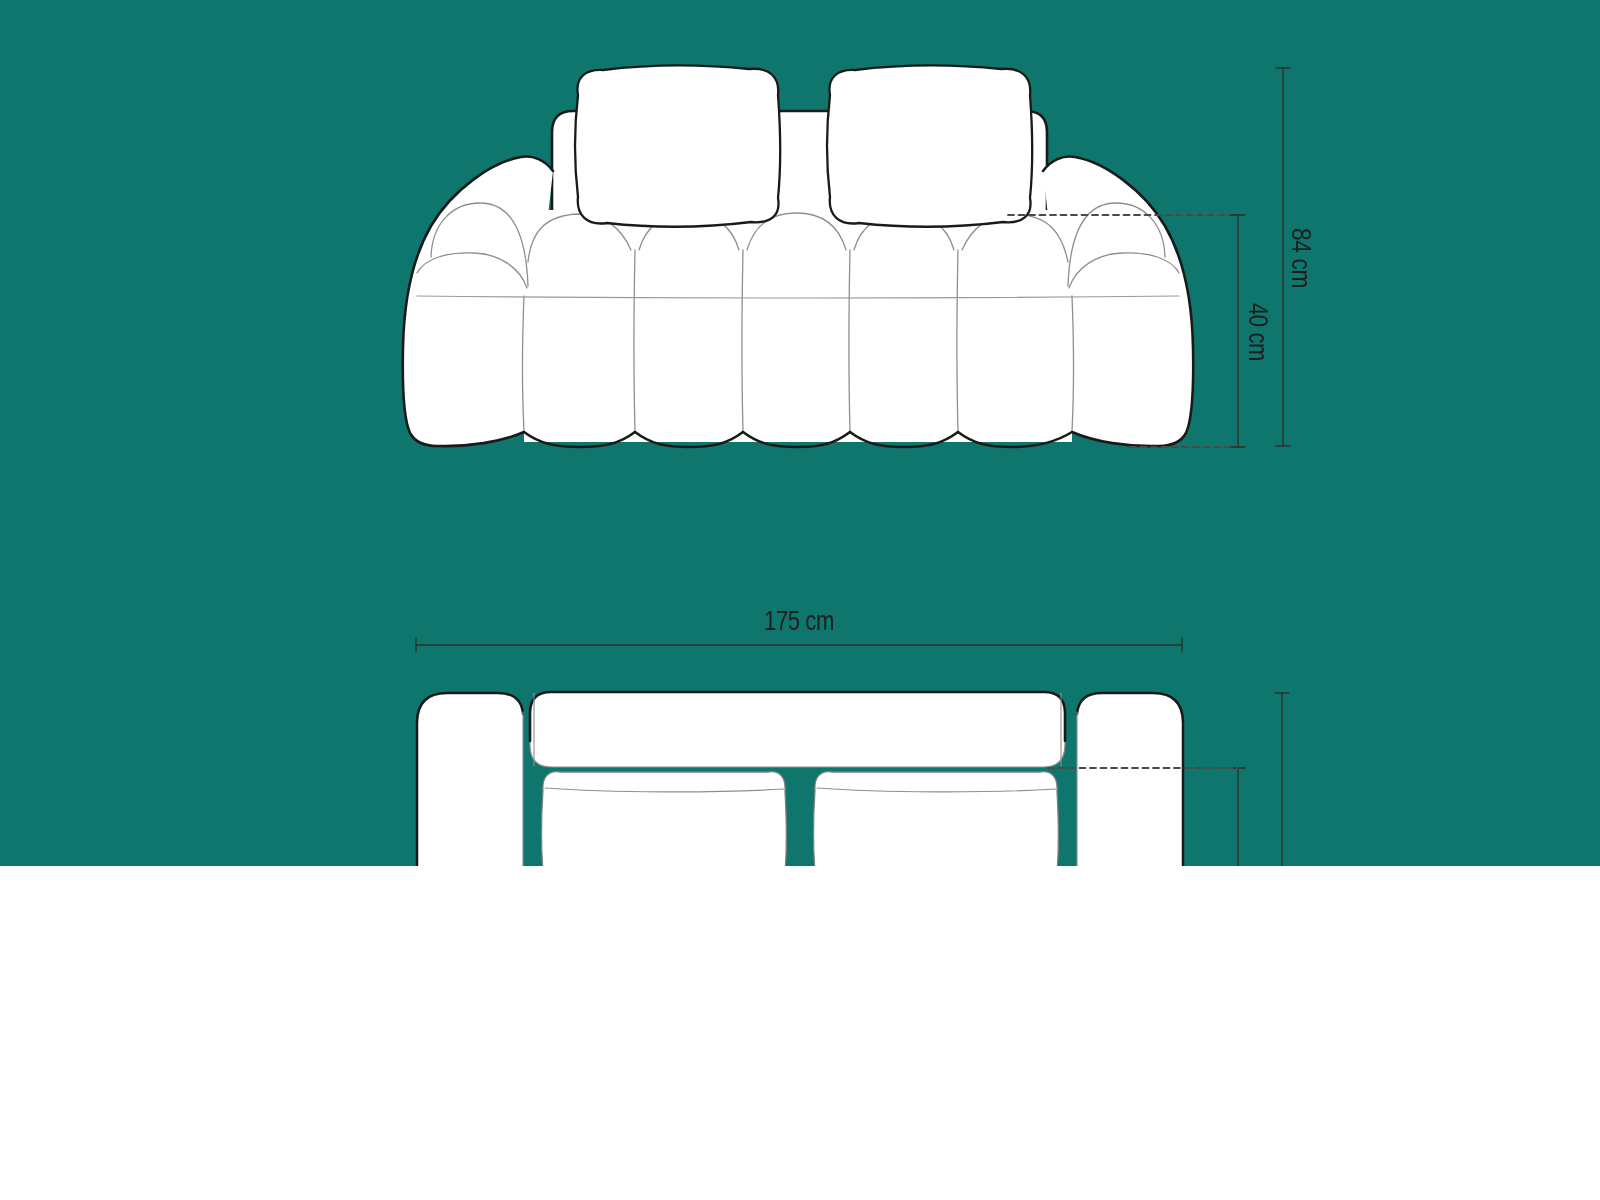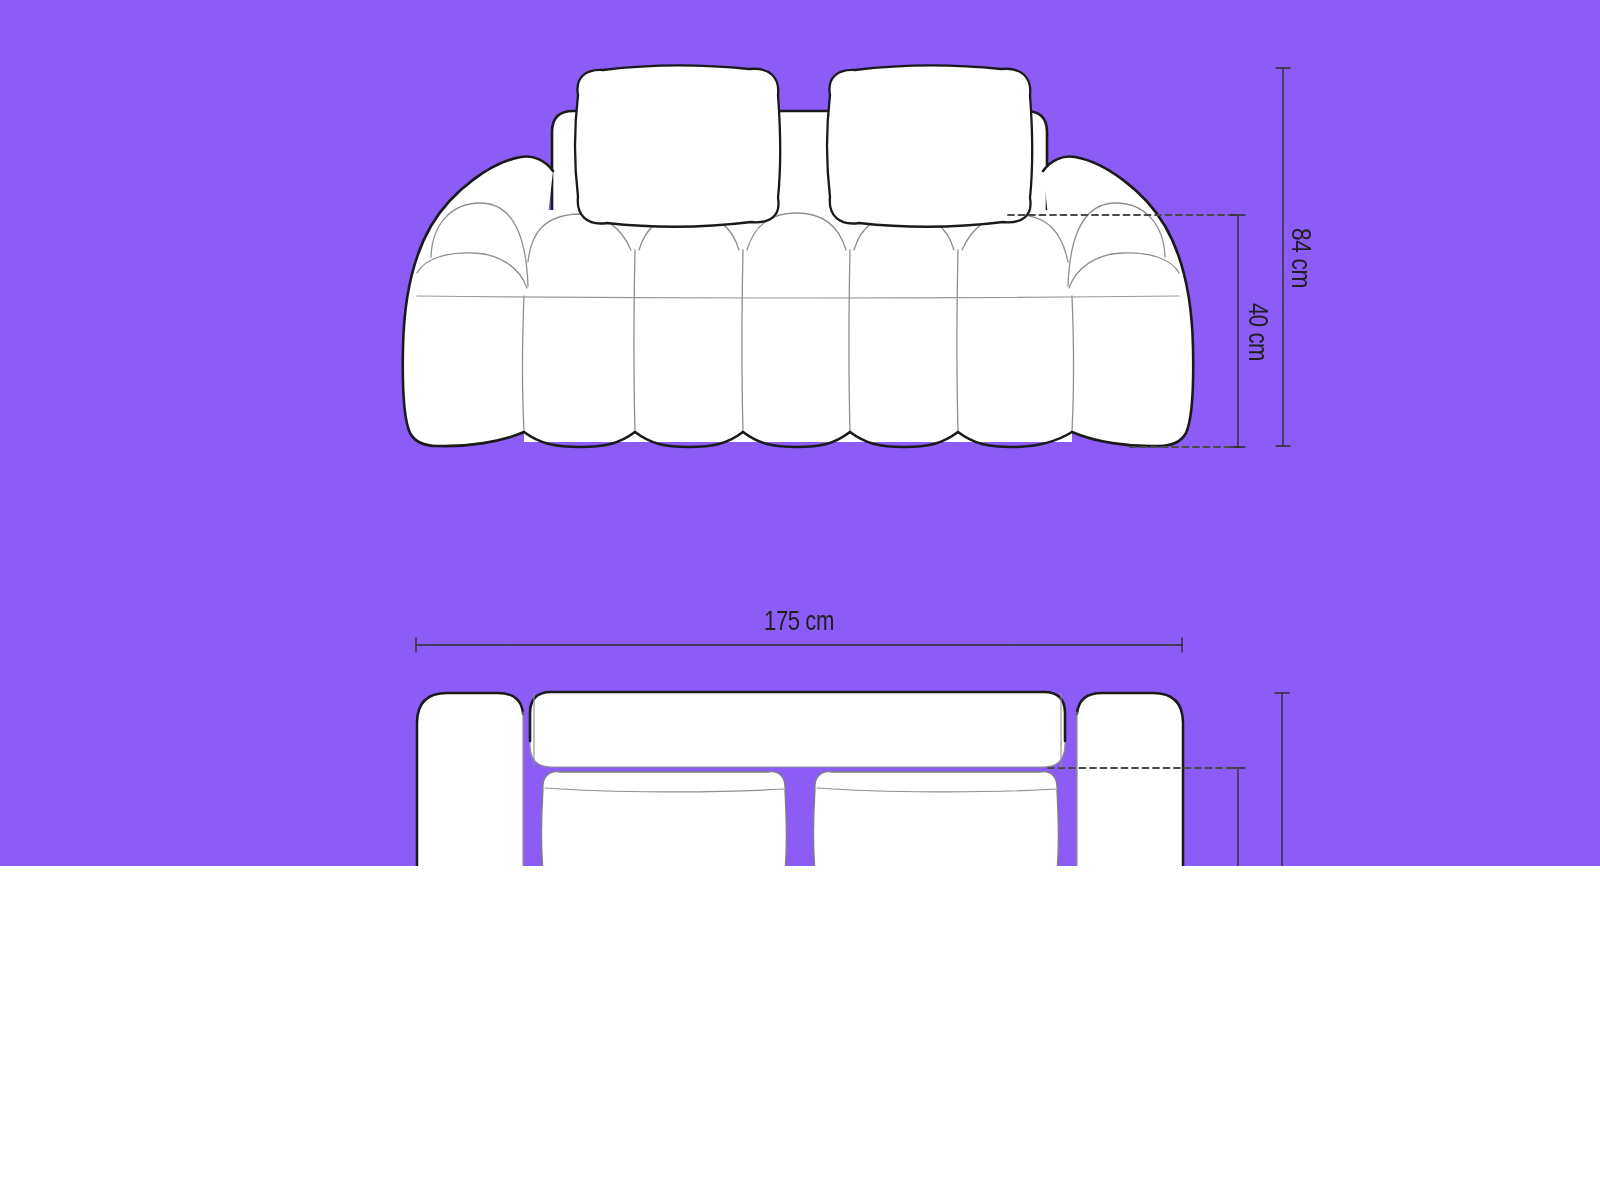--- a/index.html
+++ b/index.html
@@ -1,19 +1,19 @@
 <!DOCTYPE html>
 <html><head>
 <meta charset="utf-8">
 <style>
   html,body{margin:0;padding:0;background:#ffffff;}
   .canvas{
     position:relative;
     width:1600px;height:866px;
-    background:#8b5cf6;
+    background:#0f766e;
     font-family:"Liberation Sans", sans-serif;
     overflow:hidden;
   }
   svg{display:block;}
   text.dim{
     font-family:"Liberation Sans","DejaVu Sans",sans-serif;
     font-size:27px;
     fill:#1f1f1f;
     letter-spacing:-0.5px;
   }

